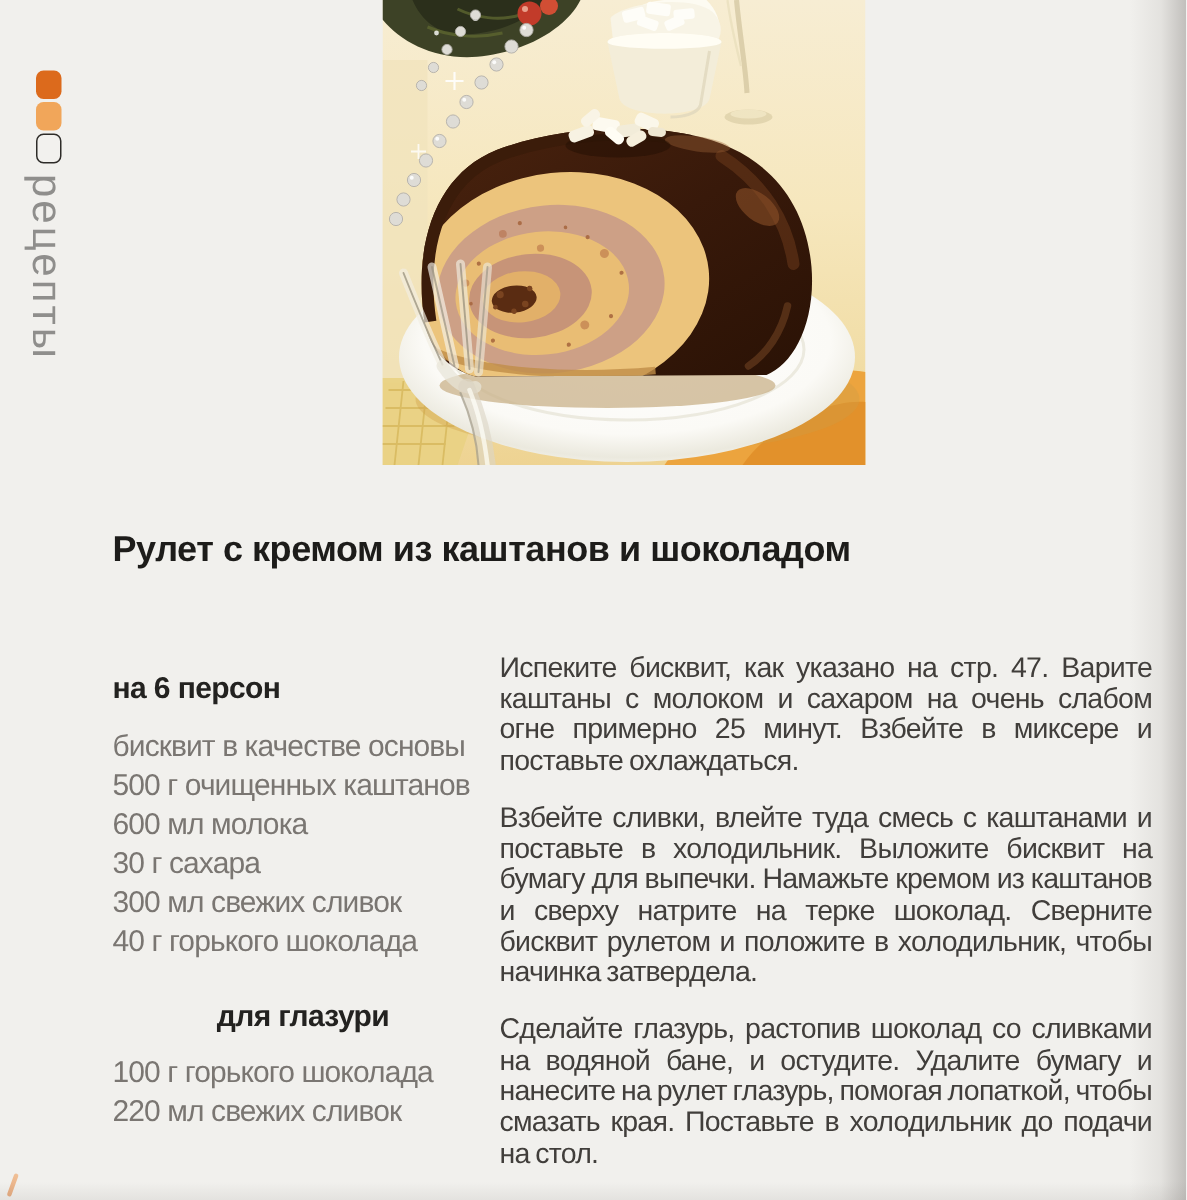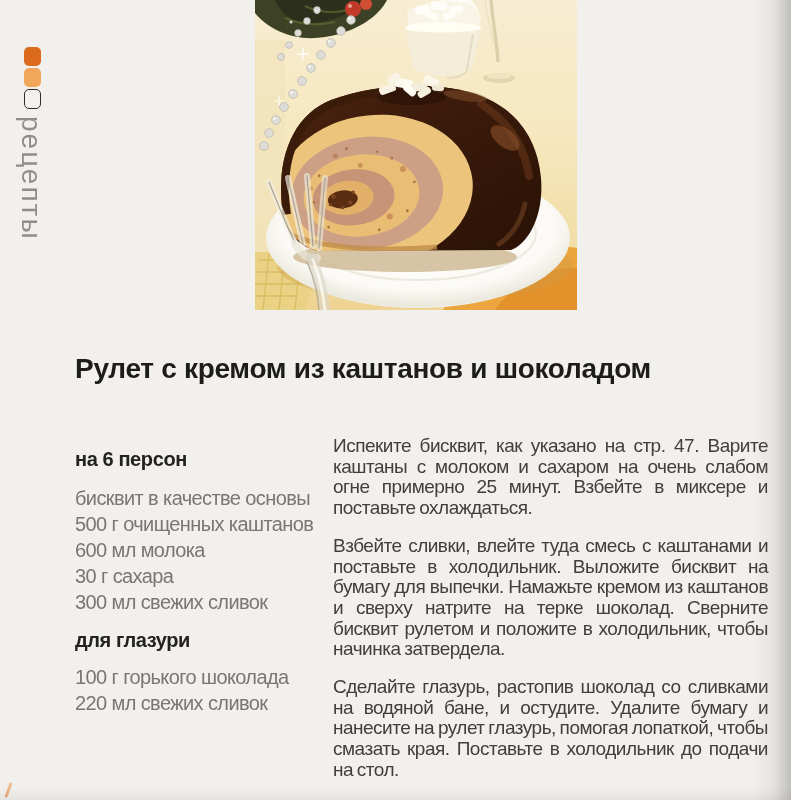--- a/index.html
+++ b/index.html
@@ -26,29 +26,29 @@
     writing-mode:vertical-rl;
     font-size:28px; letter-spacing:2px; color:#8f8e8c;
   }
 
   
   .photo { position:absolute; left:255px; top:0; width:322px; height:310px; }
 
   
   .title {
     position:absolute; left:75px; top:353px; margin:0;
-    font-size:28px; font-weight:bold; letter-spacing:-0.3px; color:#1d1c1a;
+    font-size:24px; font-weight:bold; letter-spacing:-0.3px; color:#1d1c1a;
     white-space:nowrap;
   }
 
   
   .ingredients { position:absolute; left:75px; top:432px; width:254px;
     font-size:20px; letter-spacing:-0.6px; color:#7a7672; }
   .ingredients h3 { margin:16px 0 14px 0; font-size:20px; font-weight:bold; color:#232220; letter-spacing:-0.4px; }
-  .ingredients h3.glaze { margin:14px 0 12px 0; }
+  .ingredients h3.glaze { margin:26px 0 12px 0;text-align:center; }
   .ing { line-height:26px; }
 
   
   .instructions { position:absolute; left:333px; top:436px; width:435px;
     font-size:19px; line-height:20.7px; letter-spacing:-0.5px; word-spacing:-1px;
     color:#413e3b; text-align:justify; }
   .instructions p { margin:0 0 17px 0; }
 
   
   .corner-mark { position:absolute; left:7px; bottom:2px; width:3px; height:16px;
@@ -253,20 +253,21 @@
 
   <h1 class="title">Рулет с кремом из каштанов и шоколадом</h1>
 
   <div class="ingredients">
     <h3>на 6 персон</h3>
     <div class="ing">бисквит в качестве основы</div>
     <div class="ing">500 г очищенных каштанов</div>
     <div class="ing">600 мл молока</div>
     <div class="ing">30 г сахара</div>
     <div class="ing">300 мл свежих сливок</div>
+    <div class="ing">40 г горького шоколада</div>
     <h3 class="glaze">для глазури</h3>
     <div class="ing">100 г горького шоколада</div>
     <div class="ing">220 мл свежих сливок</div>
   </div>
 
   <div class="instructions">
     <p>Испеките бисквит, как указано на стр. 47. Варите каштаны с молоком и сахаром на очень слабом огне примерно 25 минут. Взбейте в миксере и поставьте охлаждаться.</p>
     <p>Взбейте сливки, влейте туда смесь с каштанами и поставьте в холодильник. Выложите бисквит на бумагу для выпечки. Намажьте кремом из каштанов и сверху натрите на терке шоколад. Сверните бисквит рулетом и положите в холодильник, чтобы начинка затвердела.</p>
     <p>Сделайте глазурь, растопив шоколад со сливками на водяной бане, и остудите. Удалите бумагу и нанесите на рулет глазурь, помогая лопаткой, чтобы смазать края. Поставьте в холодильник до подачи на стол.</p>
   </div>

